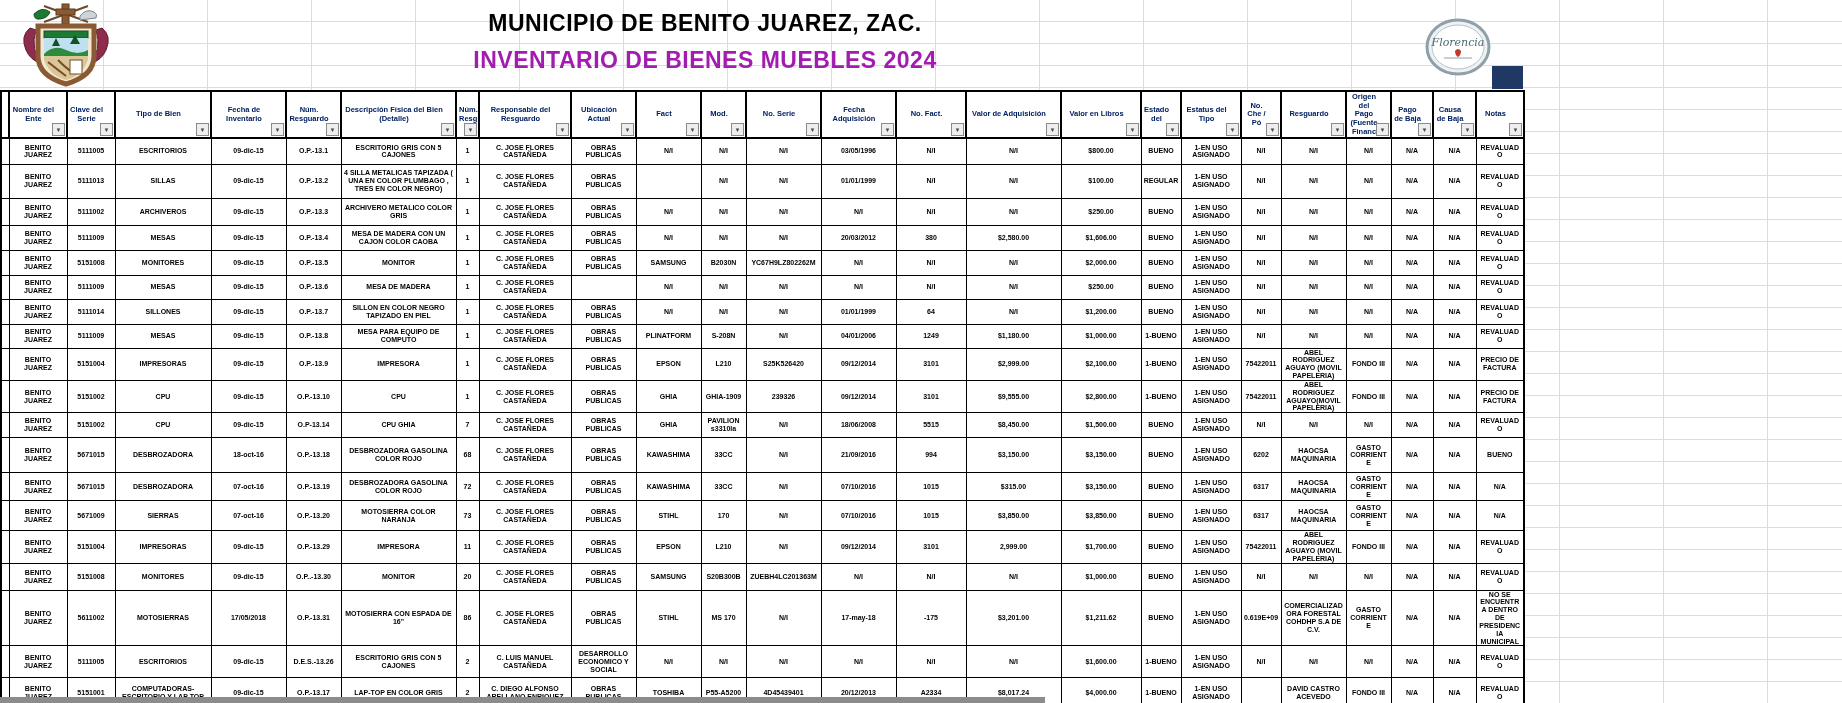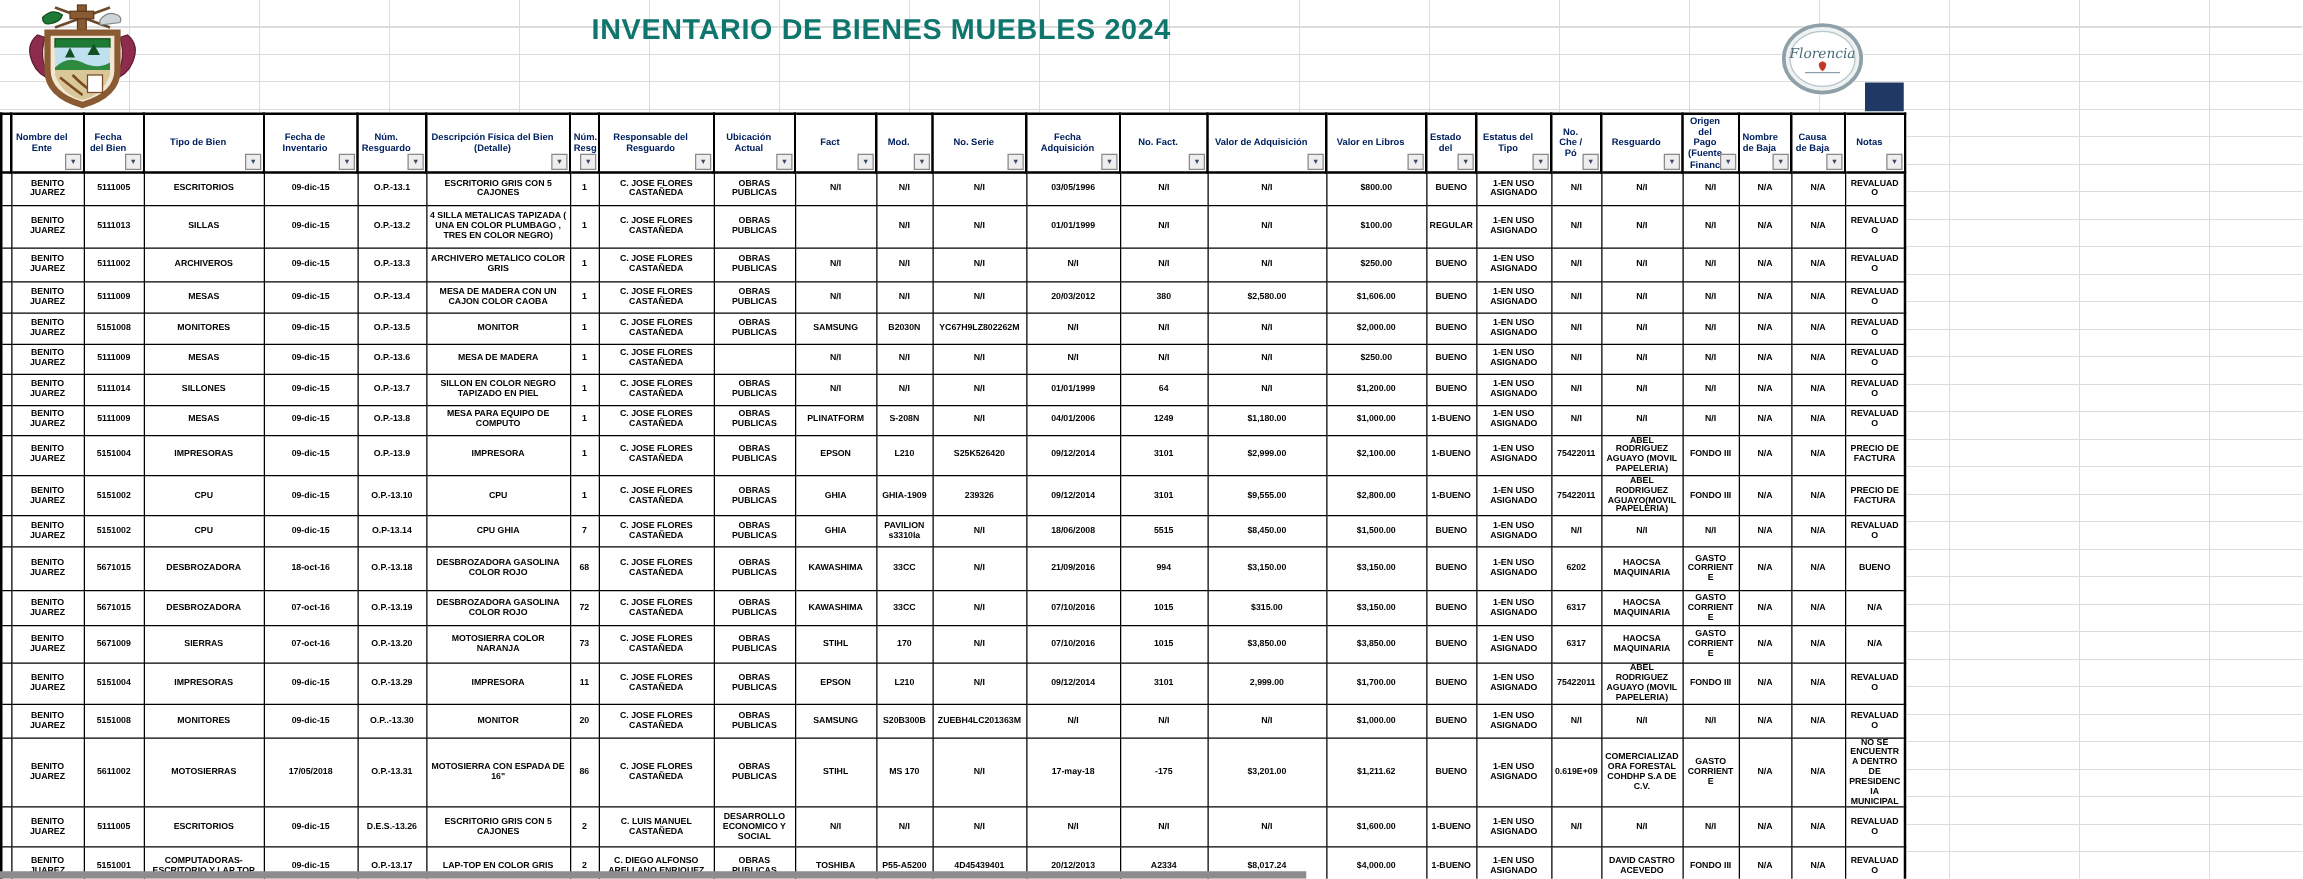--- a/index.html
+++ b/index.html
@@ -12,21 +12,21 @@
   #grid-layer{
     position:absolute;left:0;top:0;width:1842px;height:703px;z-index:0;
     background-image:
       repeating-linear-gradient(to right, transparent 0 103px, #dcdcdc 103px 104px),
       repeating-linear-gradient(to bottom, transparent 0 21px, #dcdcdc 21px 22px);
   }
   #top-band{position:absolute;left:0;top:0;width:1842px;height:90px;z-index:2;}
   #logo-left{position:absolute;left:18px;top:2px;width:96px;height:86px;}
   #titles{position:absolute;left:60px;top:0;width:1290px;text-align:center;}
   .title1{margin-top:10px;font-size:23px;font-weight:bold;color:#000;letter-spacing:.5px;}
-  .title2{margin-top:10px;font-size:23px;font-weight:bold;color:#0f766e;letter-spacing:.5px;}
+  .title2{margin-top:10px;font-size:23px;font-weight:bold;color:#a21caf;letter-spacing:.5px;}
   #logo-right{position:absolute;left:1424px;top:18px;width:68px;height:58px;}
   #accent-cell{position:absolute;left:1492px;top:66px;width:31px;height:23px;background:#1f3864;z-index:1;}
 
   table#inv{
     position:absolute;left:0;top:90px;z-index:3;
     border-collapse:collapse;table-layout:fixed;width:1523px;
     background:#fff;border:2px solid #000;
   }
   #inv th{
     position:relative;background:#fff;color:#002060;
@@ -80,20 +80,21 @@
       <path d="M26,52 q10,-10 22,-4 q12,6 22,0 v6 h-44z" fill="#2e8b3d"></path>
       <path d="M34,44 l4,-8 l4,8z M52,42 l5,-9 l5,9z" fill="#145022"></path>
 
       <path d="M26,54 h44 v4 q-6,16 -22,20 q-16,-4 -22,-20 z" fill="#d9c79a"></path>
       <path d="M30,60 q10,8 18,14 M40,58 q8,8 14,12" stroke="#7a4a21" stroke-width="2" fill="none"></path>
       <rect x="52" y="58" width="12" height="14" fill="#ffffff" stroke="#7a4a21" stroke-width="1"></rect>
     </svg>
   </div>
 
   <div id="titles">
+    <div class="title1">MUNICIPIO DE BENITO JUAREZ, ZAC.</div>
     <div class="title2">INVENTARIO DE BIENES MUEBLES 2024</div>
   </div>
 
   <div id="logo-right">
     <svg width="68" height="58" viewBox="0 0 68 58">
       <ellipse cx="34" cy="29" rx="31" ry="27" fill="#eef2f3" stroke="#8fa0a8" stroke-width="3"></ellipse>
       <ellipse cx="34" cy="29" rx="26" ry="22" fill="#ffffff" stroke="#b7c4c9" stroke-width="1"></ellipse>
       <path d="M31,33 q3,-4 6,0 q0,4 -3,6 q-3,-2 -3,-6z" fill="#c0392b"></path>
       <text x="34" y="28" text-anchor="middle" font-family="DejaVu Serif, serif" font-style="italic" font-size="11" fill="#4a6b75">Florencia</text>
       <line x1="20" y1="40" x2="48" y2="40" stroke="#8fa0a8" stroke-width="1"></line>
@@ -128,41 +129,41 @@
       <col style="width: 65px;">
       <col style="width: 45px;">
       <col style="width: 42px;">
       <col style="width: 43px;">
       <col style="width: 48px;">
     </colgroup>
     <thead>
       <tr style="height: 40px;">
         <th><span></span></th>
         <th><span>Nombre del Ente</span><span class="filter-btn">▼</span></th>
-        <th><span>Fecha del Bien</span><span class="filter-btn">▼</span></th>
+        <th><span>Clave del Serie</span><span class="filter-btn">▼</span></th>
         <th><span>Tipo de Bien</span><span class="filter-btn">▼</span></th>
         <th><span>Fecha de Inventario</span><span class="filter-btn">▼</span></th>
         <th><span>Núm. Resguardo</span><span class="filter-btn">▼</span></th>
         <th><span>Descripción Física del Bien (Detalle)</span><span class="filter-btn">▼</span></th>
         <th><span>Núm. Resg</span><span class="filter-btn">▼</span></th>
         <th><span>Responsable del Resguardo</span><span class="filter-btn">▼</span></th>
         <th><span>Ubicación Actual</span><span class="filter-btn">▼</span></th>
         <th><span>Fact</span><span class="filter-btn">▼</span></th>
         <th><span>Mod.</span><span class="filter-btn">▼</span></th>
         <th><span>No. Serie</span><span class="filter-btn">▼</span></th>
         <th><span>Fecha Adquisición</span><span class="filter-btn">▼</span></th>
         <th><span>No. Fact.</span><span class="filter-btn">▼</span></th>
         <th><span>Valor de Adquisición</span><span class="filter-btn">▼</span></th>
         <th><span>Valor en Libros</span><span class="filter-btn">▼</span></th>
         <th><span>Estado del</span><span class="filter-btn">▼</span></th>
         <th><span>Estatus del Tipo</span><span class="filter-btn">▼</span></th>
         <th><span>No. Che / Pó</span><span class="filter-btn">▼</span></th>
         <th><span>Resguardo</span><span class="filter-btn">▼</span></th>
         <th><span>Origen del Pago (Fuente Financ</span><span class="filter-btn">▼</span></th>
-        <th><span>Nombre de Baja</span><span class="filter-btn">▼</span></th>
+        <th><span>Pago de Baja</span><span class="filter-btn">▼</span></th>
         <th><span>Causa de Baja</span><span class="filter-btn">▼</span></th>
         <th><span>Notas</span><span class="filter-btn">▼</span></th>
       </tr>
     </thead>
     <tbody>
       <tr style="height: 26px;">
         <td></td>
         <td>BENITO JUAREZ</td>
         <td>5111005</td>
         <td>ESCRITORIOS</td>

